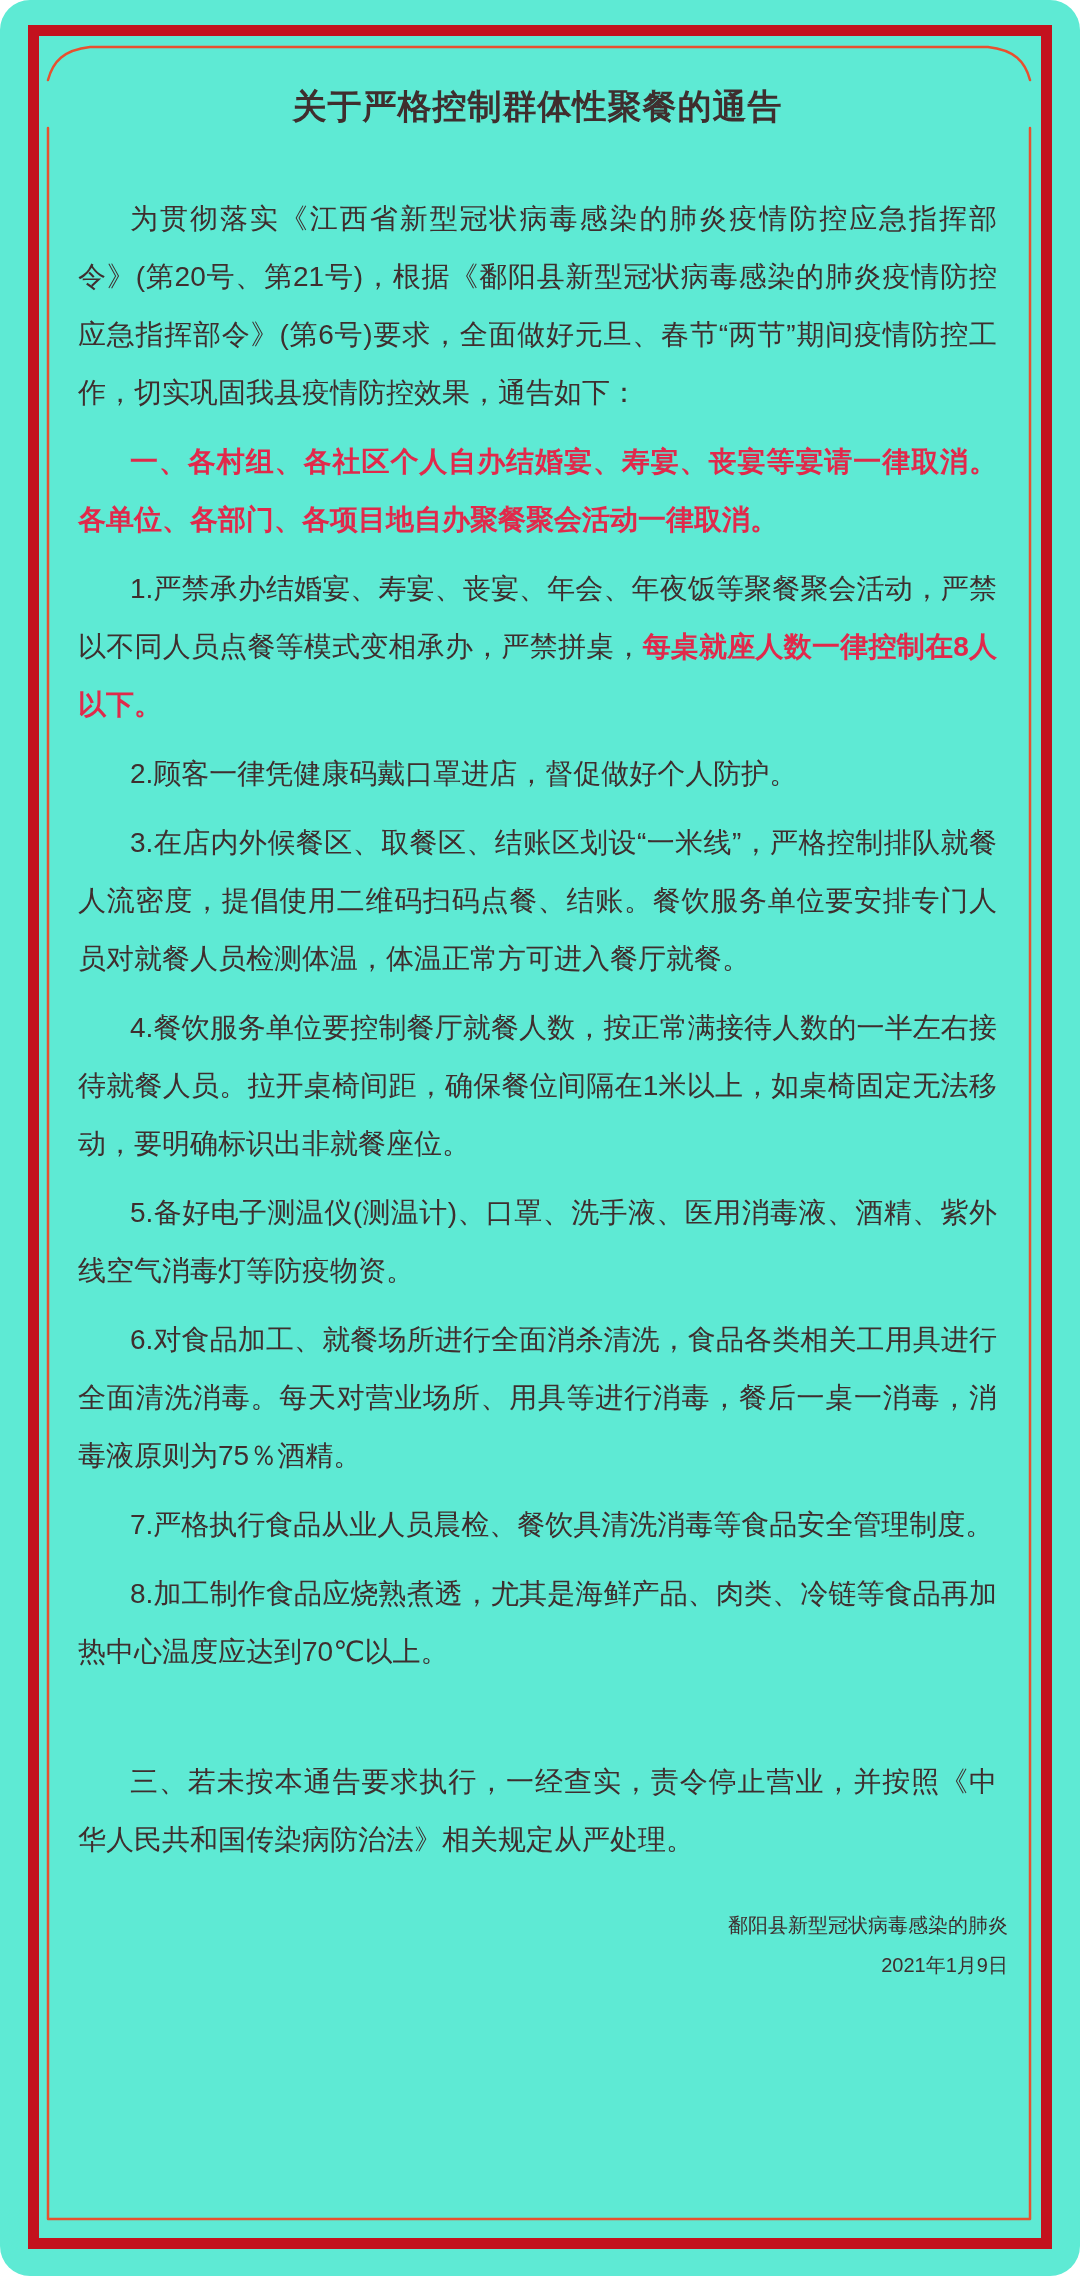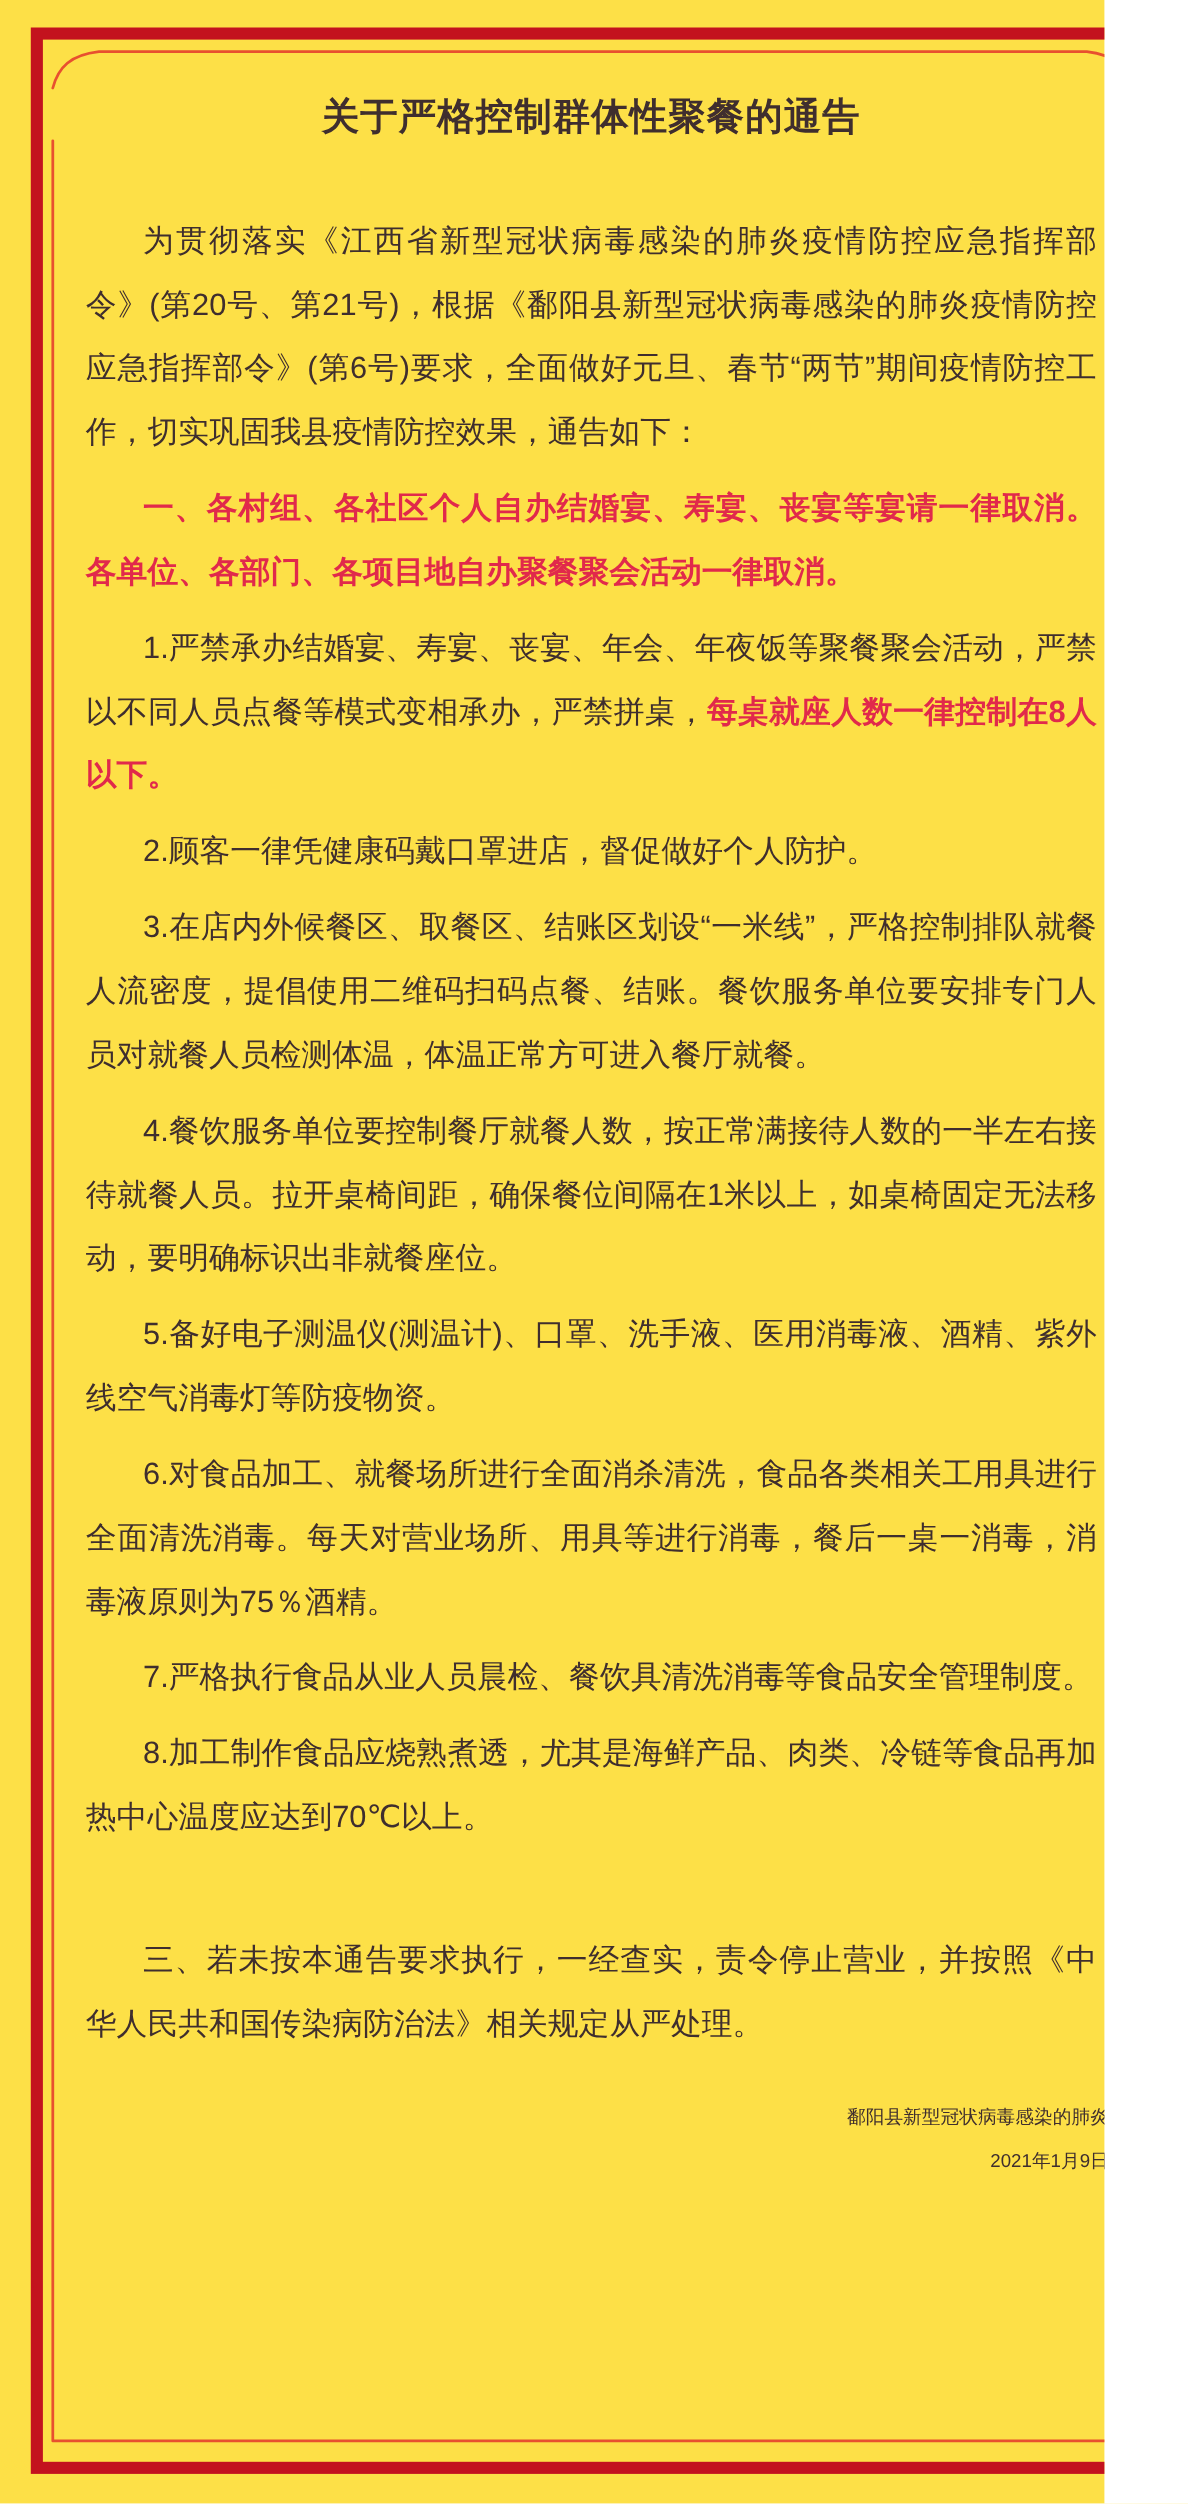--- a/index.html
+++ b/index.html
@@ -9,26 +9,27 @@
     --accent: #E1294B;
   }
   * { box-sizing: border-box; }
   html, body {
     margin: 0;
     padding: 0;
     background: #ffffff;
   }
   .page {
     position: relative;
-    width: 1004px;
+    width: 1080px;
     height: 2276px;
-    background: #fde047;
+    background: #5eead4;
     overflow: hidden;
     font-family: "Liberation Sans", "DejaVu Sans", sans-serif;
     color: var(--text);
+    border-radius: 30px;
   }
   .outer-frame {
     position: absolute;
     left: 28px;
     top: 25px;
     width: 1024px;
     height: 2224px;
     border: 11px solid var(--outer);
     background: transparent;
   }
@@ -72,21 +73,21 @@
     color: var(--text);
   }
   .para.section { margin-top: 72px; }
   .seg-normal { color: var(--text); }
   .seg-red-bold {
     color: var(--accent);
     font-weight: 700;
   }
   .signature {
     margin-top: 36px;
-    font-size: 17px;
+    font-size: 20px;
     line-height: 40px;
     text-align: right;
     color: var(--text);
   }
 </style>
 </head>
 <body>
 
 <div class="page">
 

